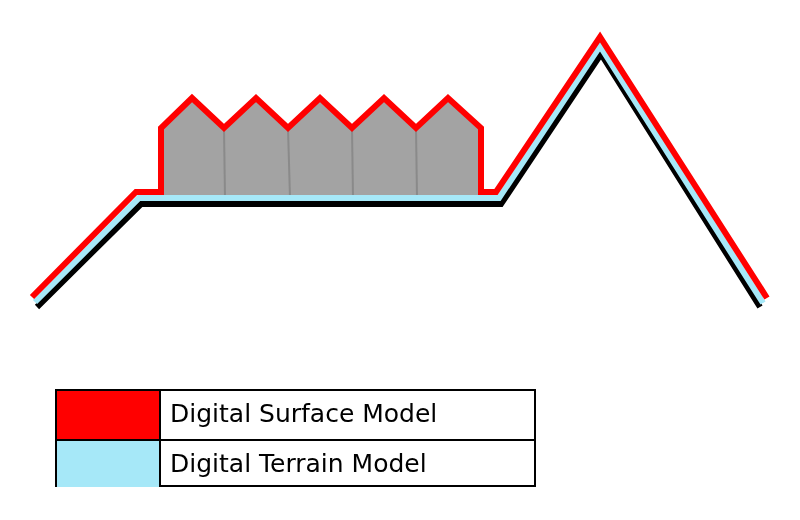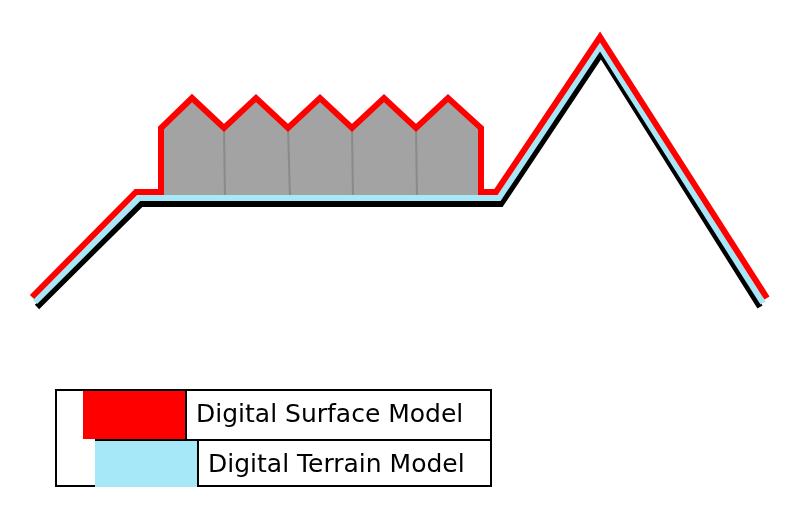--- a/index.html
+++ b/index.html
@@ -1,20 +1,20 @@
 <!DOCTYPE html>
 <html><head>
 <meta charset="utf-8">
 <style>
   html, body { margin: 0; padding: 0; background: #ffffff; }
   body { width: 800px; height: 520px; position: relative; overflow: hidden; font-family: "DejaVu Sans", sans-serif; }
   #diagram { position: absolute; left: 0; top: 0; }
-  .legend { position: absolute; left: 55px; top: 389px; width: 437px; height: 98px; border: 2px solid #000; box-sizing: border-box; padding-left: 26px; }
+  .legend { position: absolute; left: 55px; top: 389px; width: 481px; height: 98px; border: 2px solid #000; box-sizing: border-box; }
   .legend-row { display: flex; height: 48px; }
-  .legend-row + .legend-row { border-top: 2px solid #000; height: 46px; margin-left: 12px; }
+  .legend-row + .legend-row { border-top: 2px solid #000; height: 46px; }
   .swatch { width: 102px; border-right: 2px solid #000; }
   .legend-label { flex: 1; font-size: 25px; line-height: 46px; padding-left: 9px; color: #000; white-space: nowrap; }
 </style>
 </head>
 <body>
 
 <svg id="diagram" width="800" height="380" viewBox="0 0 800 380">
 
   <polygon fill="#a3a3a3" points="161,128 192,98 224,128 256,98 288,128 320,98 352,128 384,98 416,128 448,98 481,128 481,198 161,198"></polygon>
 

